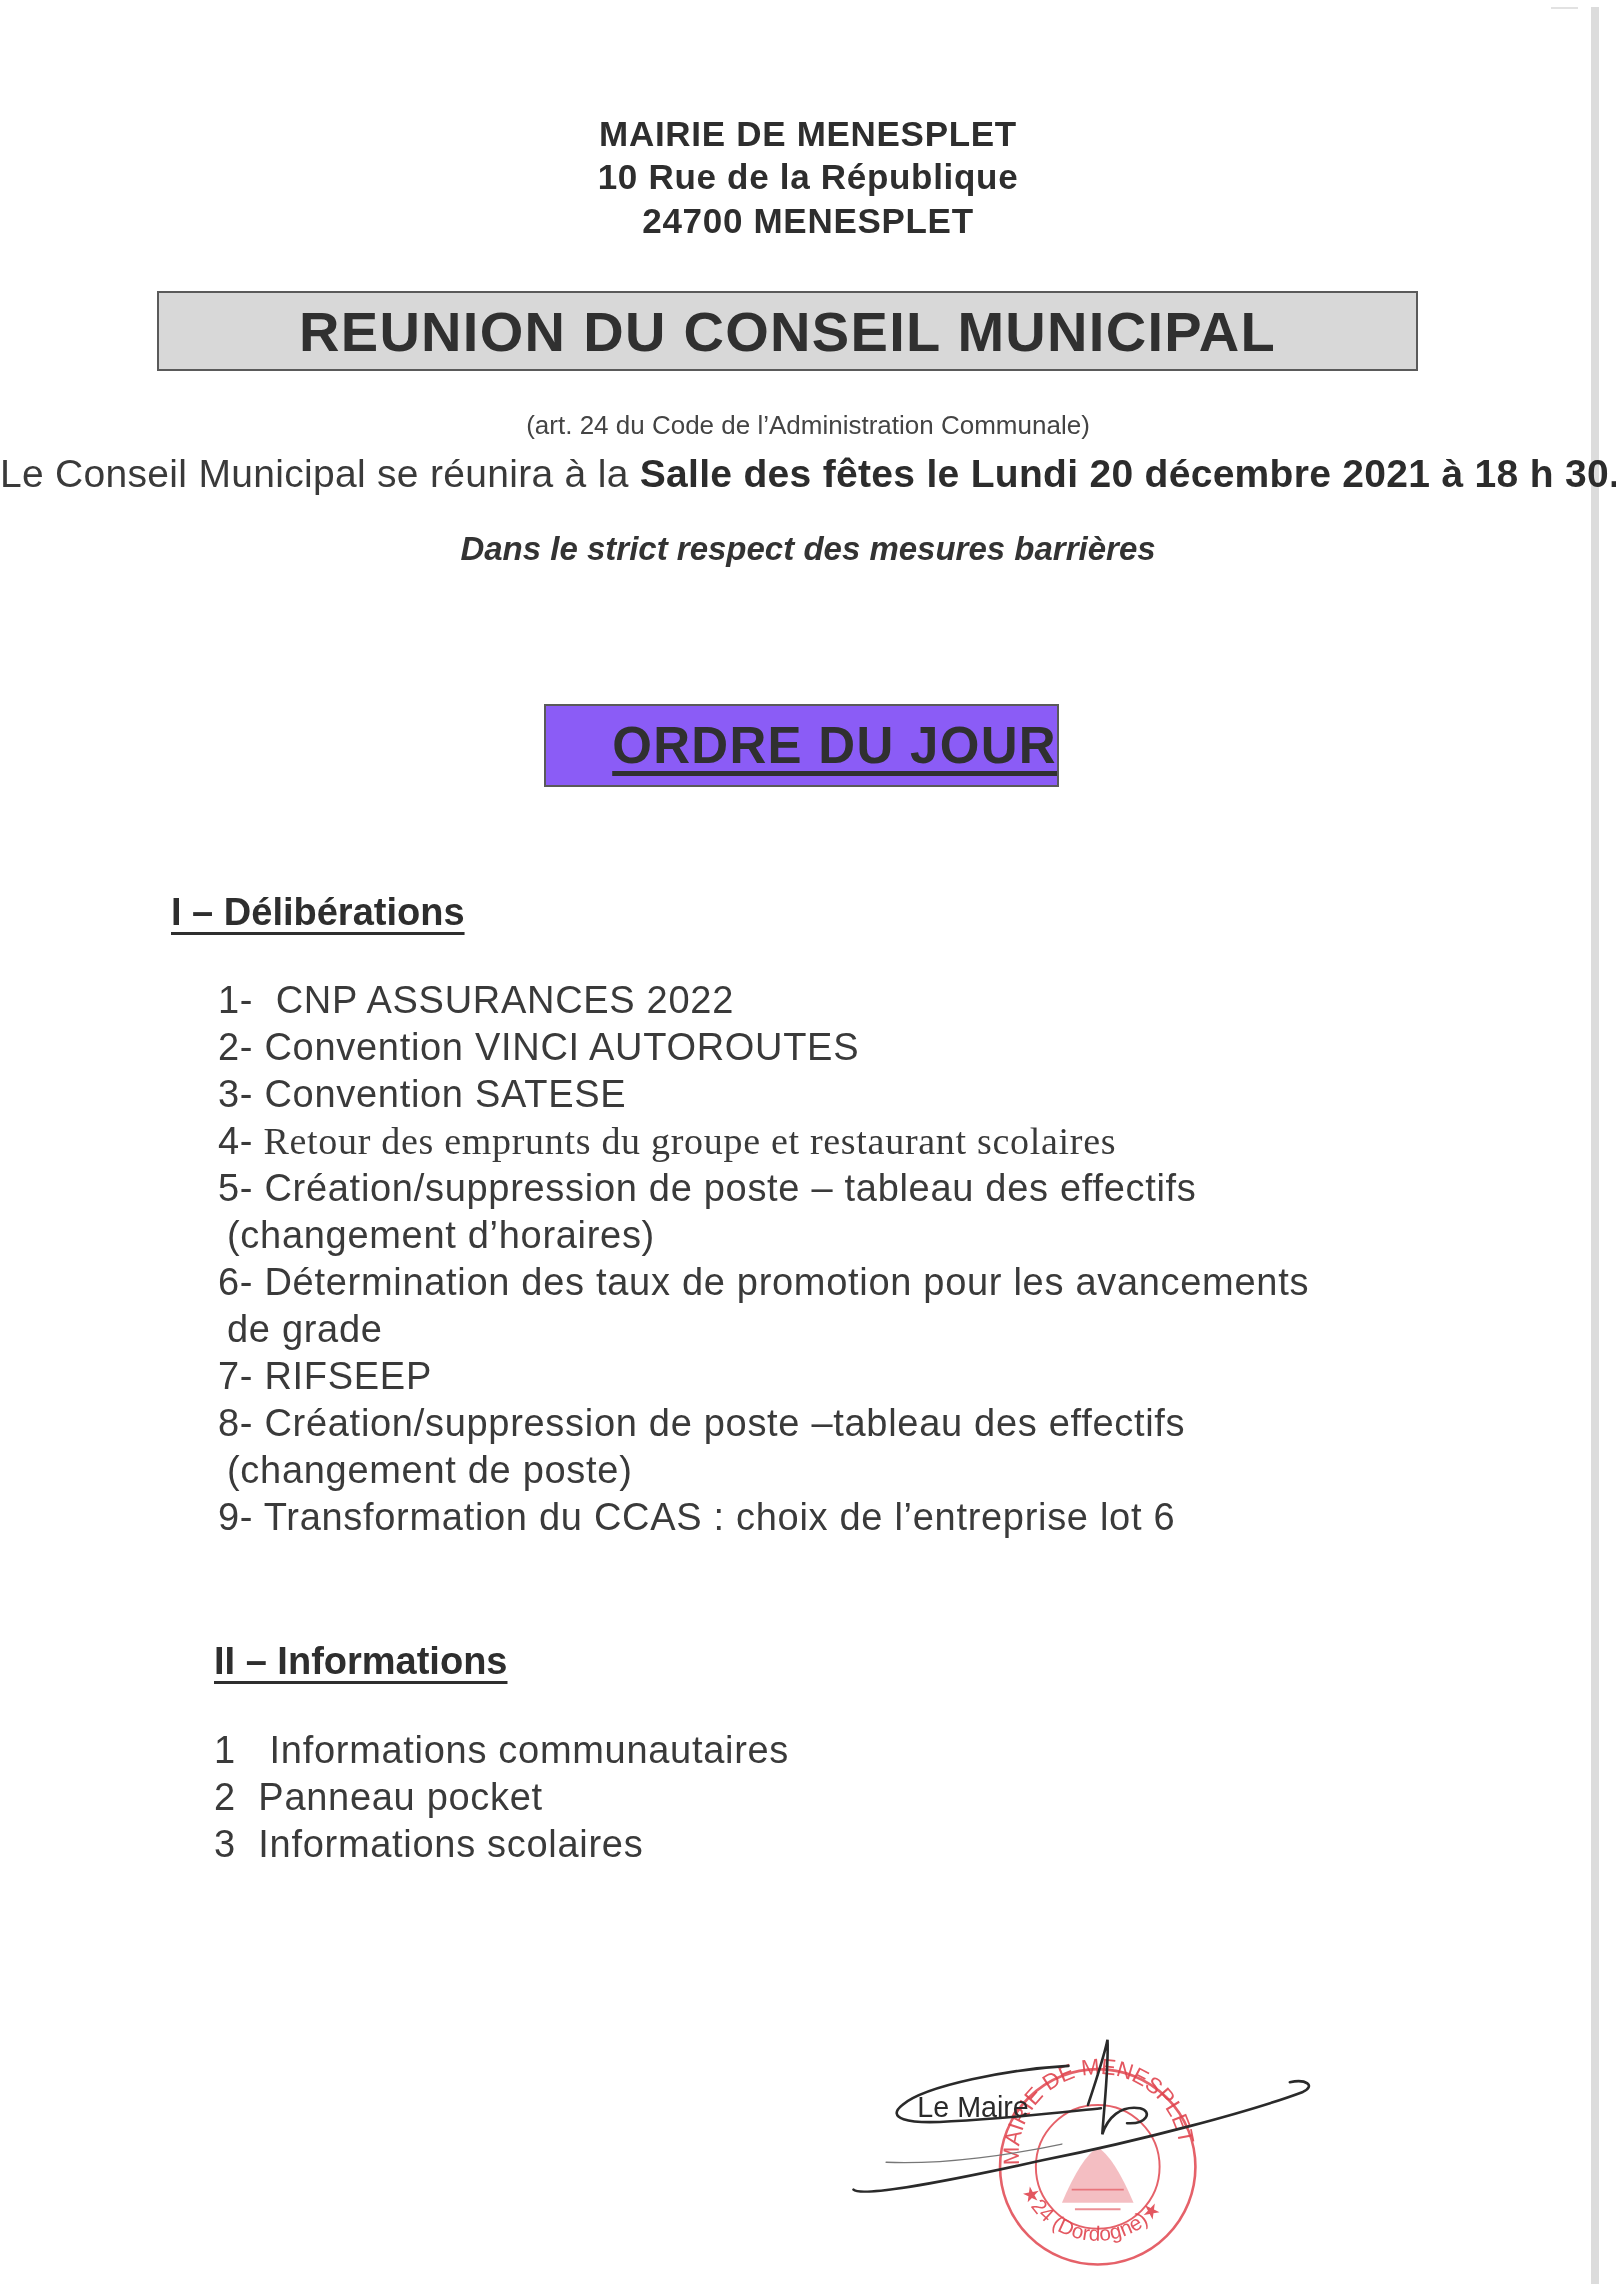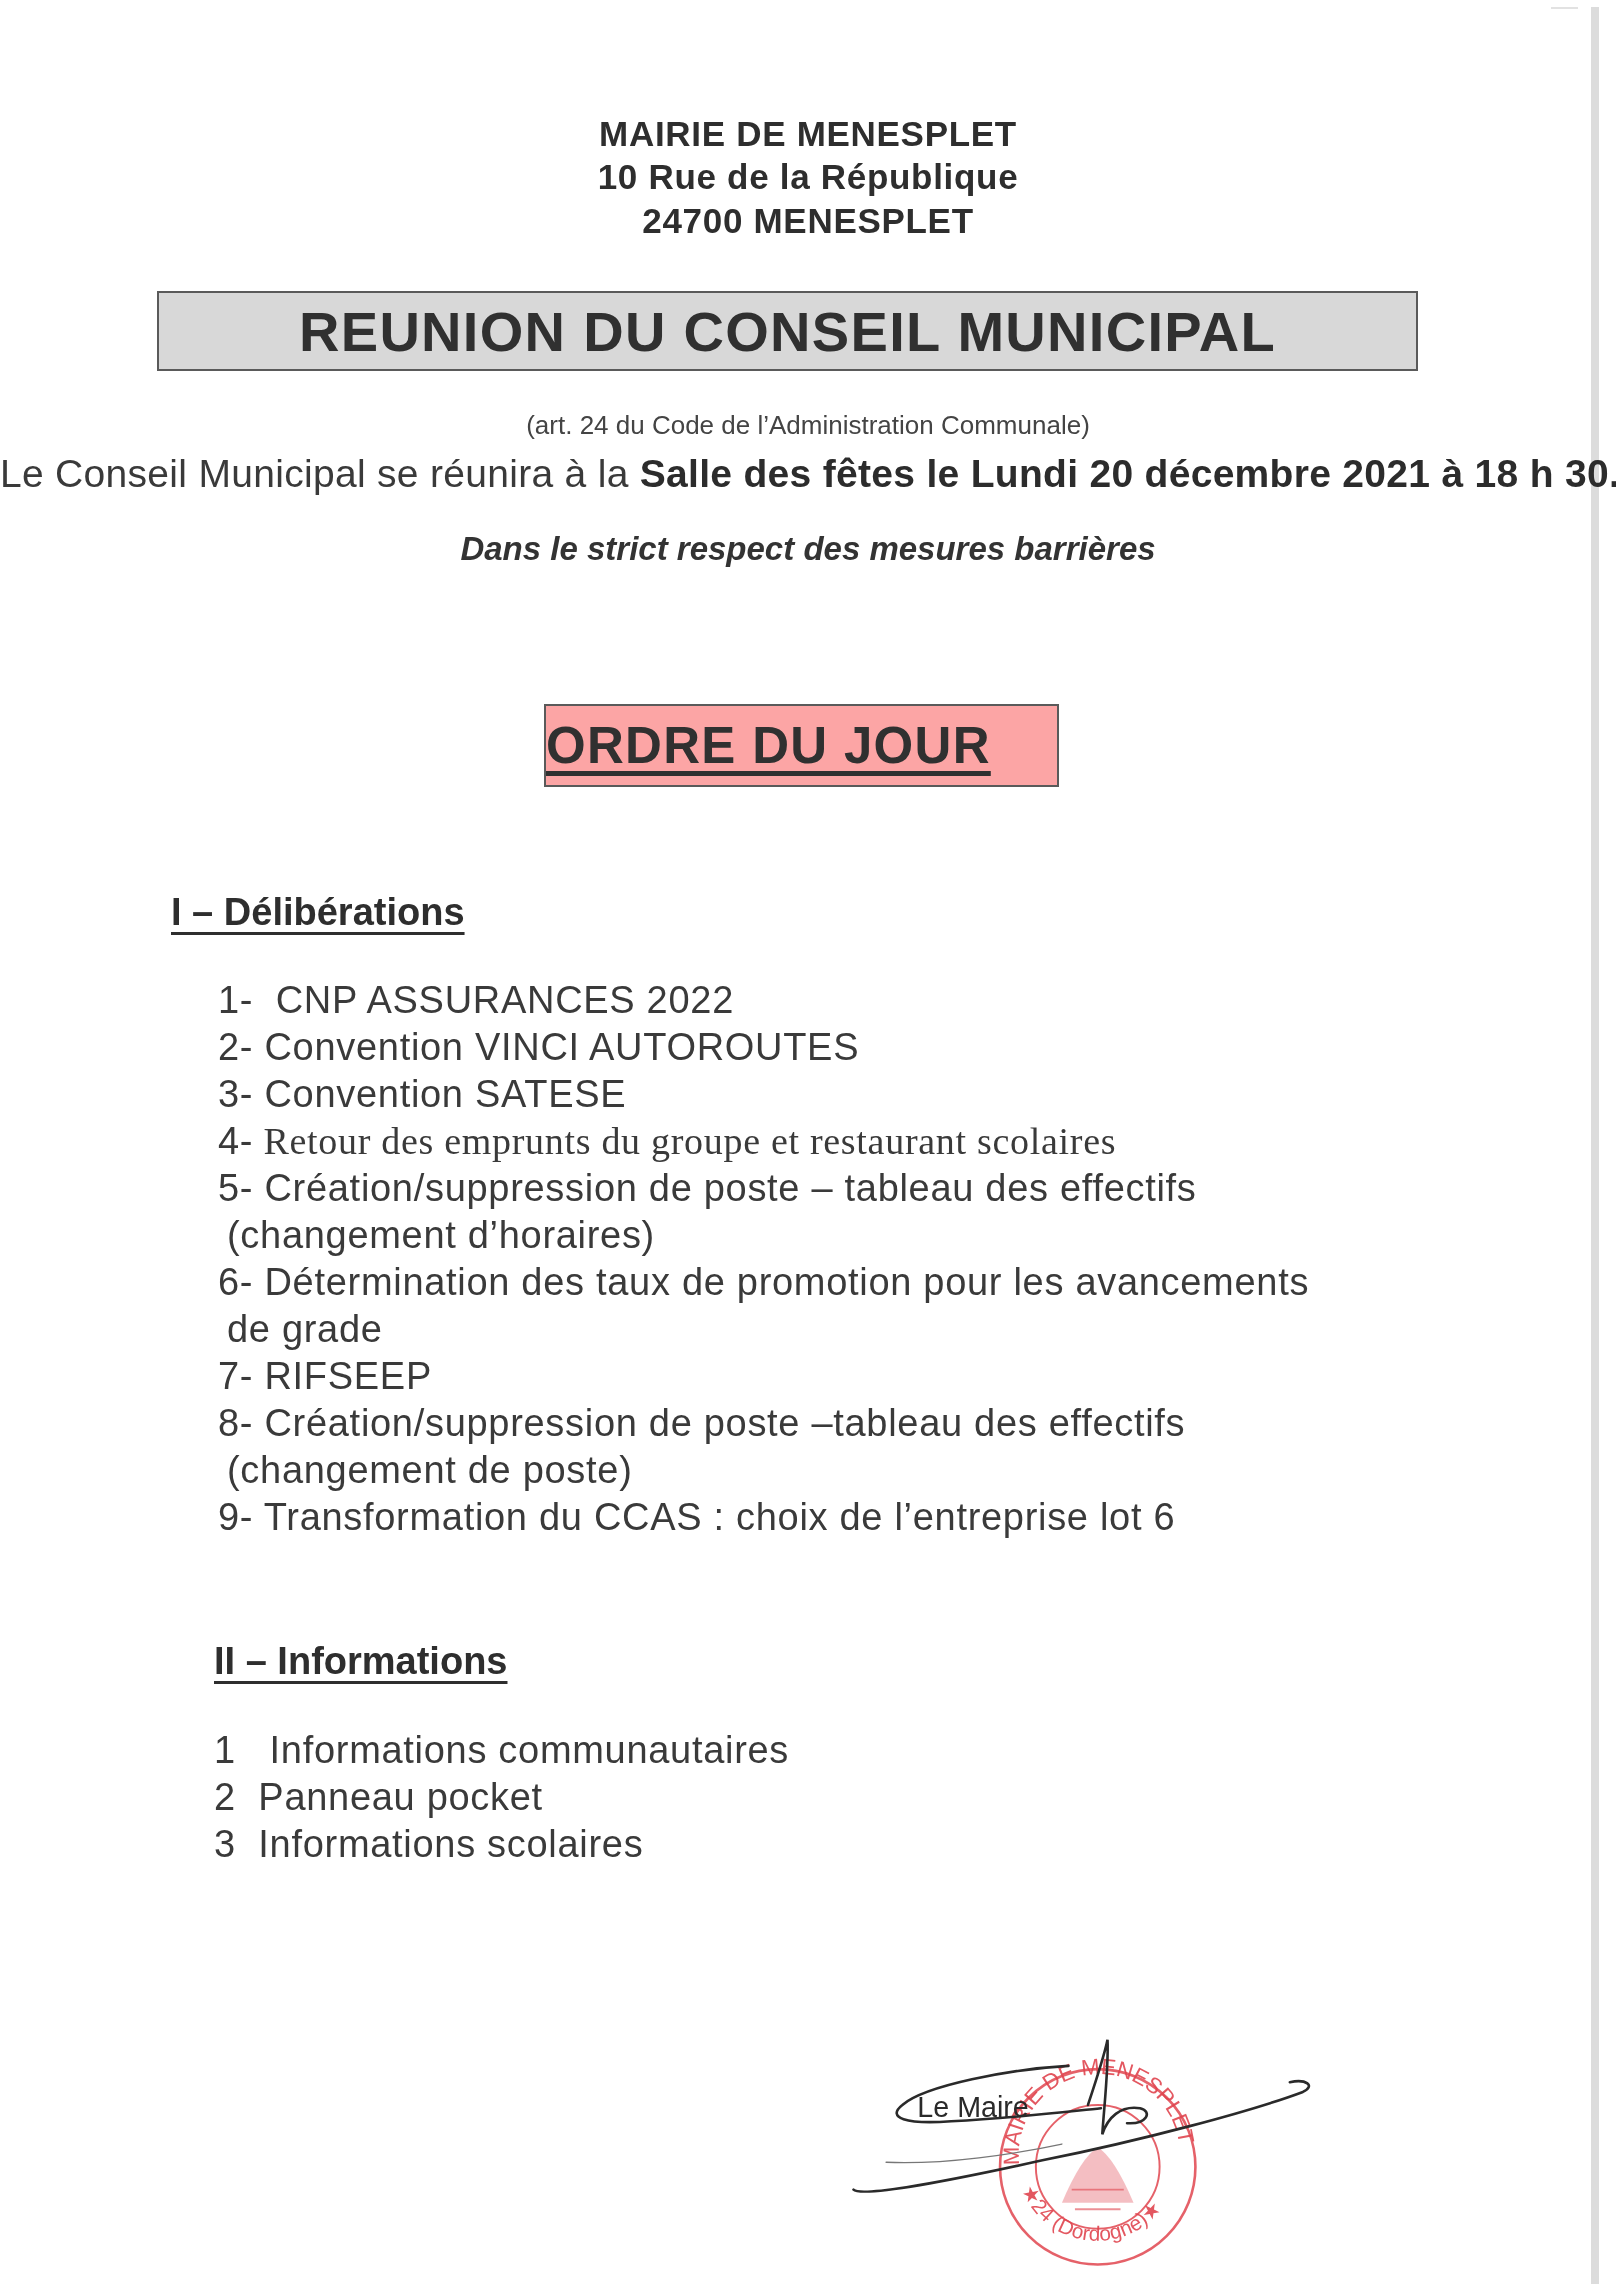--- a/index.html
+++ b/index.html
@@ -22,22 +22,22 @@
   .title-text { font-weight: bold; font-size: 56px; color: #303030; letter-spacing: 1.3px; white-space: nowrap; }
 
   .art-line { top: 409px; font-size: 26px; line-height: 33px; color: #444; font-weight: normal; }
   .meeting-line { top: 450px; font-size: 39px; line-height: 47px; color: #3a3a3a; letter-spacing: 0.3px; }
   .meeting-line .b { font-weight: bold; color: #2c2c2c; }
   .meeting-line .u { text-decoration-thickness: 3.3px; text-underline-offset: 6.5px; }
   .barrier-line { top: 528px; font-size: 33px; line-height: 42px; font-weight: bold; font-style: italic; color: #333; }
 
   .ordre-box {
     position: absolute; left: 544px; top: 704px; width: 515px; height: 83px;
-    background: #fca5a5; border: 2px solid #5a5a5a; box-sizing: border-box;
-    display: flex; align-items: center; justify-content: flex-start;
+    background: #8b5cf6; border: 2px solid #5a5a5a; box-sizing: border-box;
+    display: flex; align-items: center; justify-content: flex-end;
   }
   .ordre-text { font-weight: bold; font-size: 51px; color: #303030; letter-spacing: 1.3px;
     text-decoration: underline; text-decoration-thickness: 4.6px; text-underline-offset: 7.8px; white-space: nowrap; }
 
   .section-heading { position: absolute; font-weight: bold; font-size: 38px; line-height: 46px; color: #2e2e2e;
     text-decoration: underline; text-decoration-thickness: 3.3px; text-underline-offset: 6.5px; white-space: nowrap; }
 
   .list { position: absolute; margin: 0; padding: 0; list-style: none; }
   .list li { font-size: 38px; line-height: 47px; color: #3a3a3a; white-space: nowrap; letter-spacing: 0.7px; }
   .list li .cont { display: block; padding-left: 9px; }

